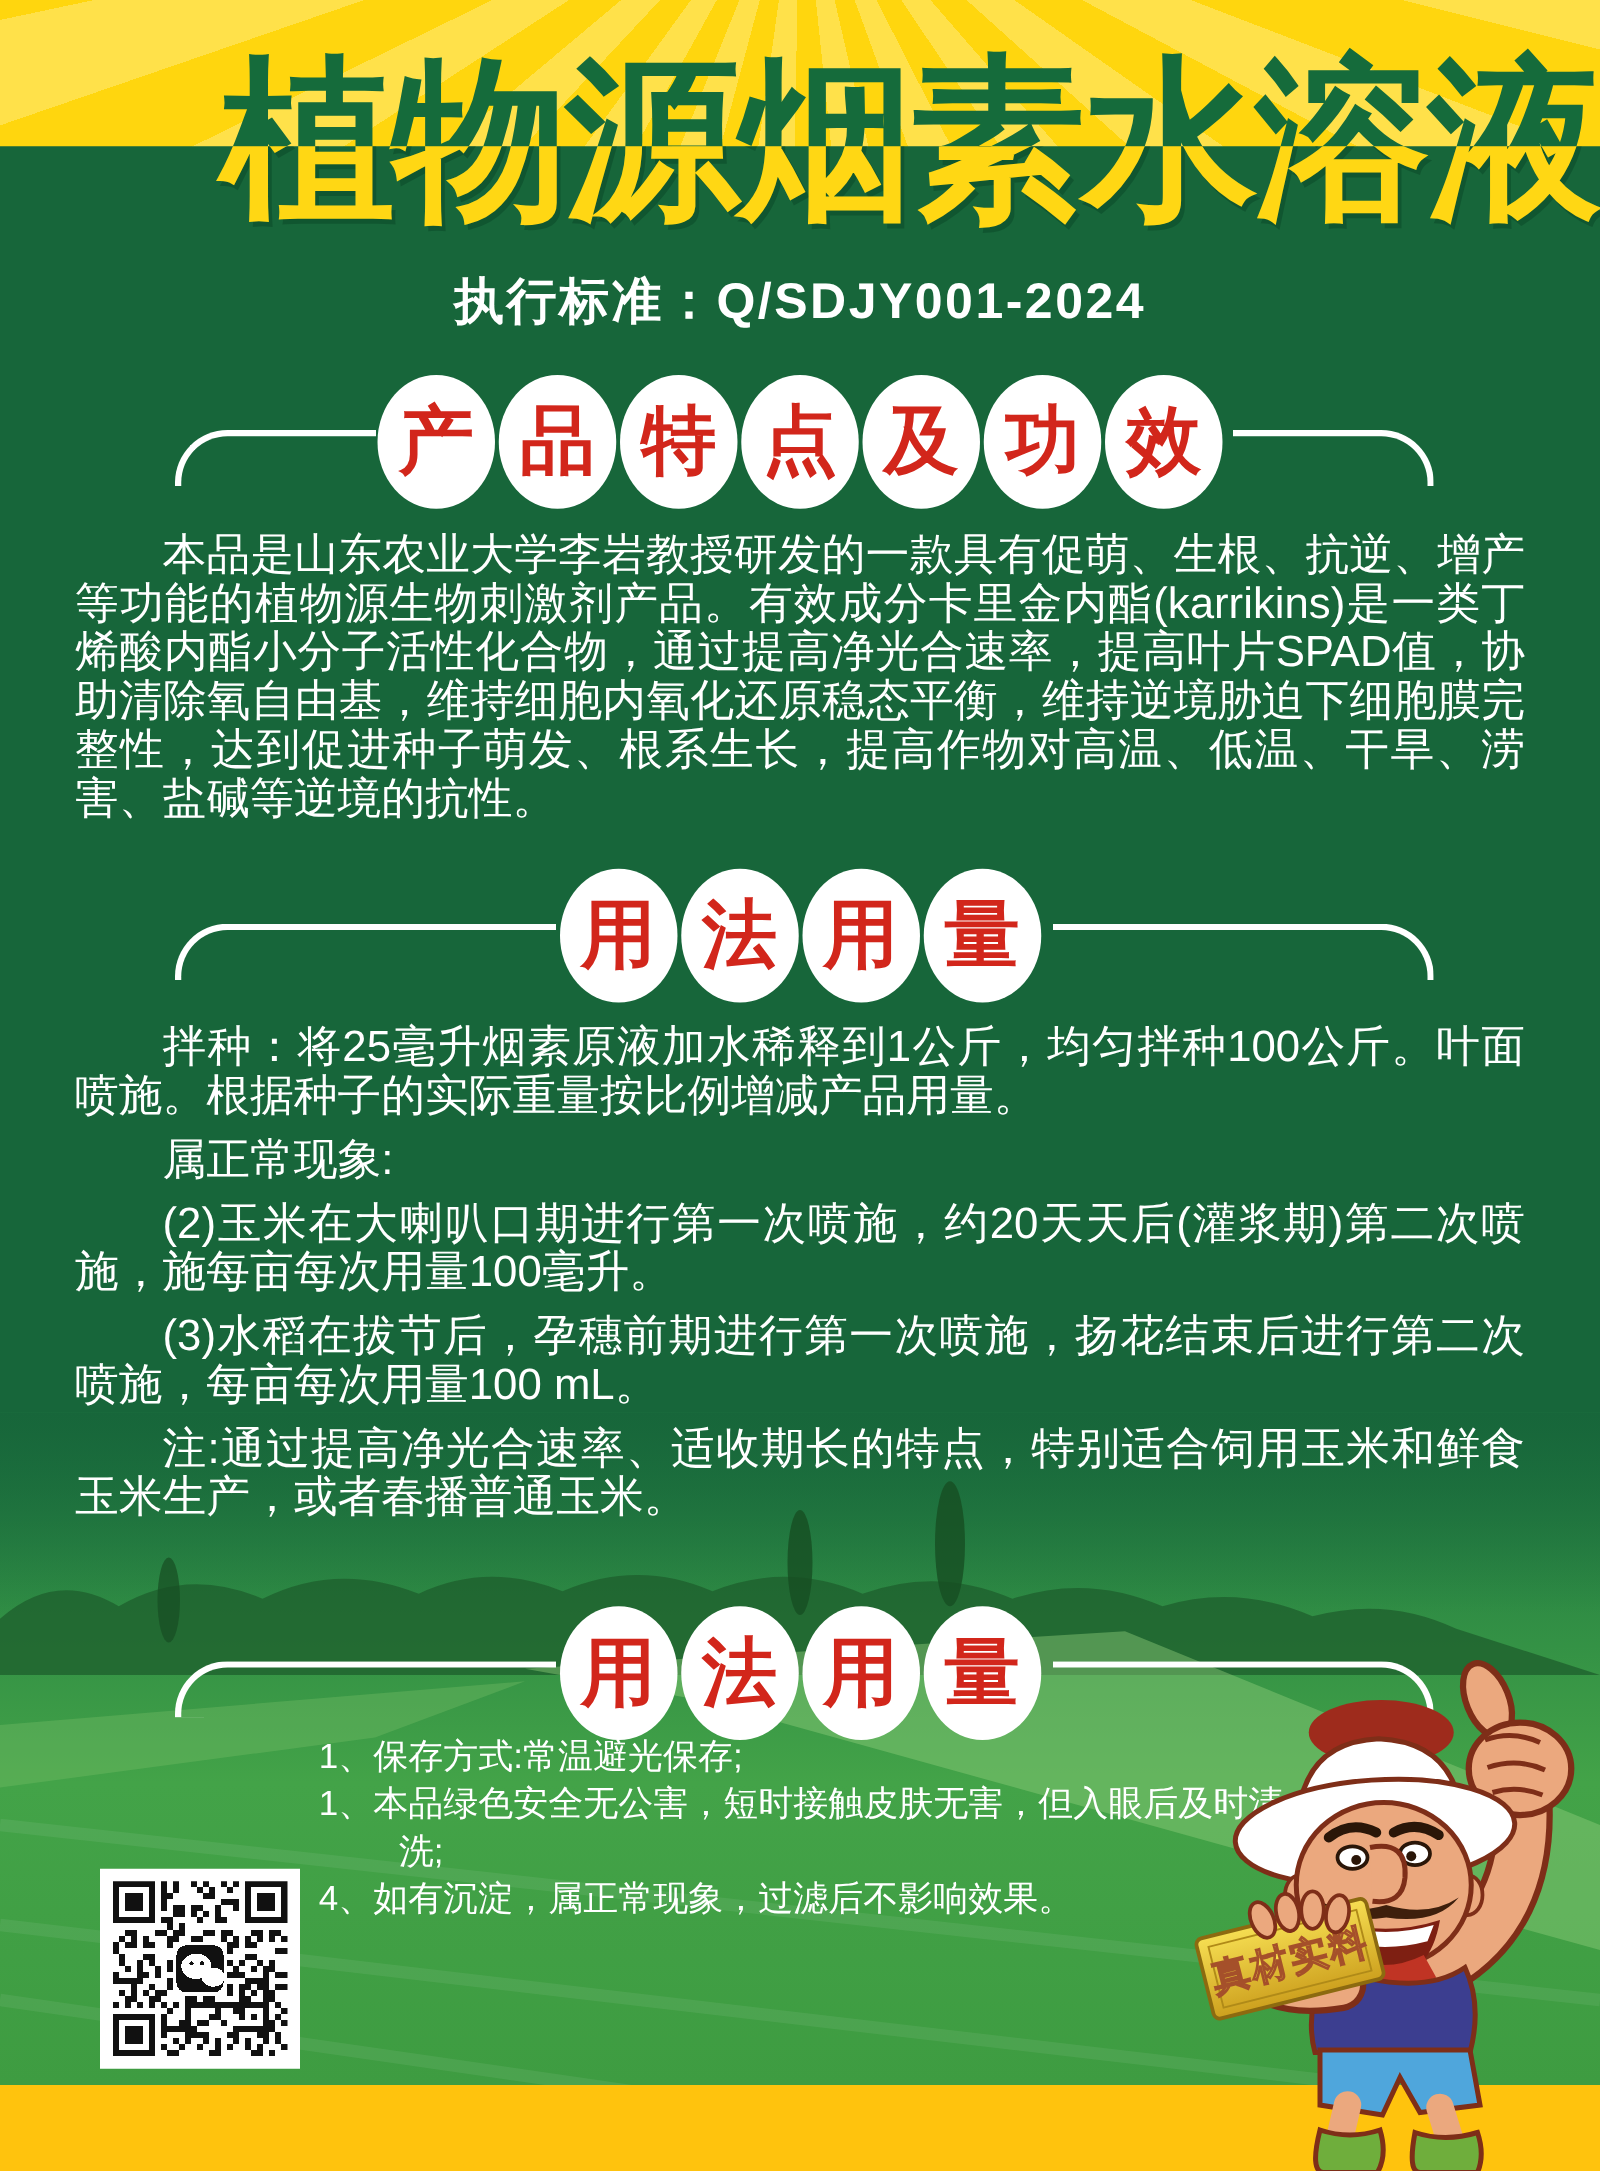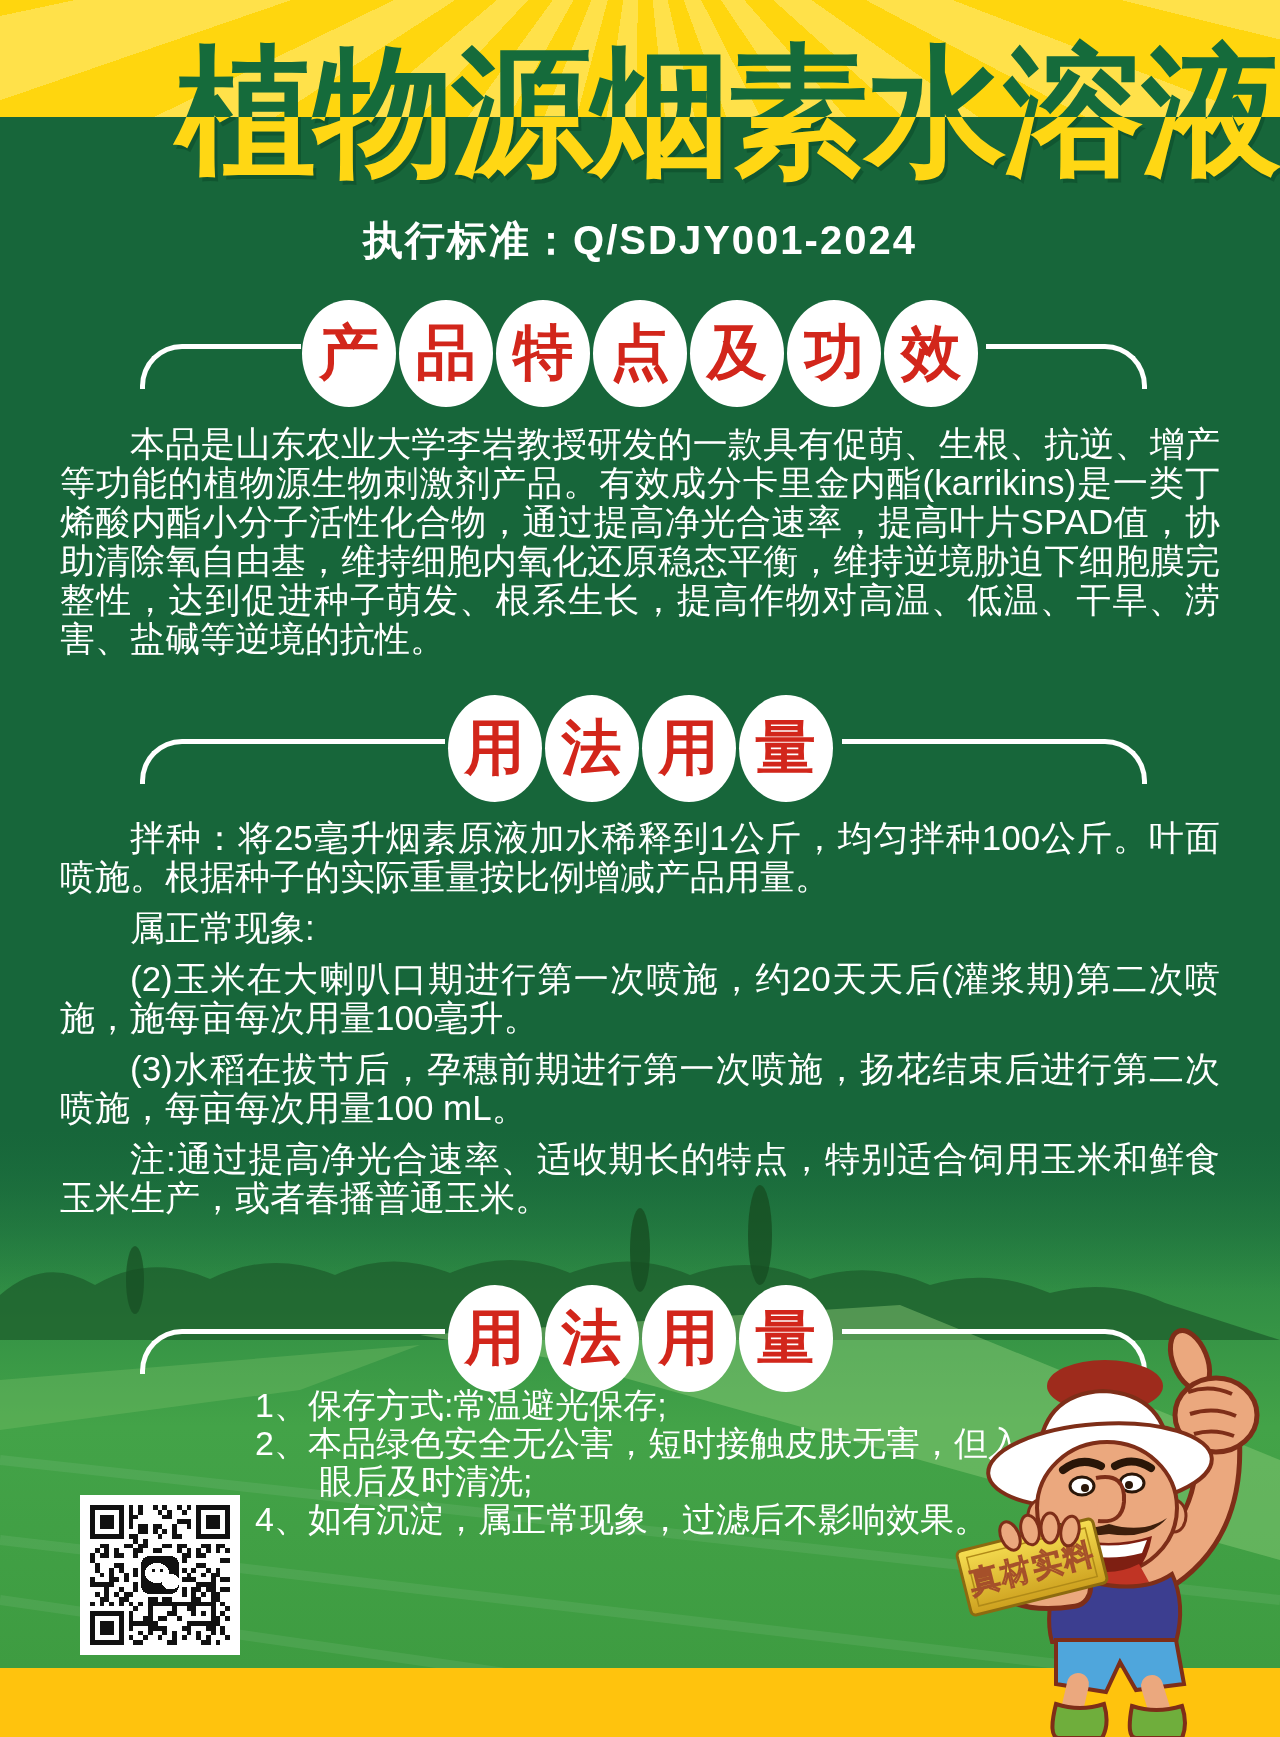--- a/index.html
+++ b/index.html
@@ -52,21 +52,21 @@
   
   .para{
     position:absolute;left:48px;width:1184px;color:#fff;
     font-size:35px;line-height:39px;text-align:justify;z-index:3;
   }
   .para p{margin:12px;text-indent:2em;}
   #features-body{top:412px;}
   #usage-body{top:806px;}
   .notes{
     position:absolute;left:255px;top:1386px;width:790px;color:#fff;
-    font-size:34px;line-height:38px;z-index:3;
+    font-size:28px;line-height:38px;z-index:3;
   }
   .notes .note-item{padding-left:64px;text-indent:-64px;}
   
   .field{
     position:absolute;left:0;top:1130px;width:1280px;height:538px;z-index:1;
     background:
       linear-gradient(180deg, var(--deep-green,#17663A) 0%, rgba(23,102,58,0) 30%),
       linear-gradient(180deg, #1E7440 0%, #2F8C44 28%, #43A348 55%, var(--field-green,#3E9C41) 100%);
   }
   .field svg{width:100%;height:100%;display:block;}
@@ -181,21 +181,21 @@
         <span>用</span>
       </div>
     <div class="bubble">
         <span>量</span>
       </div>
   </div>
 </div>
 
 <div class="notes">
   <div class="note-item">1、保存方式:常温避光保存;</div>
-  <div class="note-item">2、本品绿色安全无公害，短时接触皮肤无害，但入眼后及时清洗;</div>
+  <div class="note-item">1、本品绿色安全无公害，短时接触皮肤无害，但入眼后及时清洗;</div>
   <div class="note-item">4、如有沉淀，属正常现象，过滤后不影响效果。</div>
 </div>
 
 <div class="bottom-bar"></div>
 
 <div class="qr">
   <svg id="qr-svg" viewBox="0 0 29 29">
       <rect x="0" y="10" width="1" height="1" fill="#111"></rect>
       <rect x="0" y="11" width="1" height="1" fill="#111"></rect>
       <rect x="0" y="15" width="1" height="1" fill="#111"></rect>

